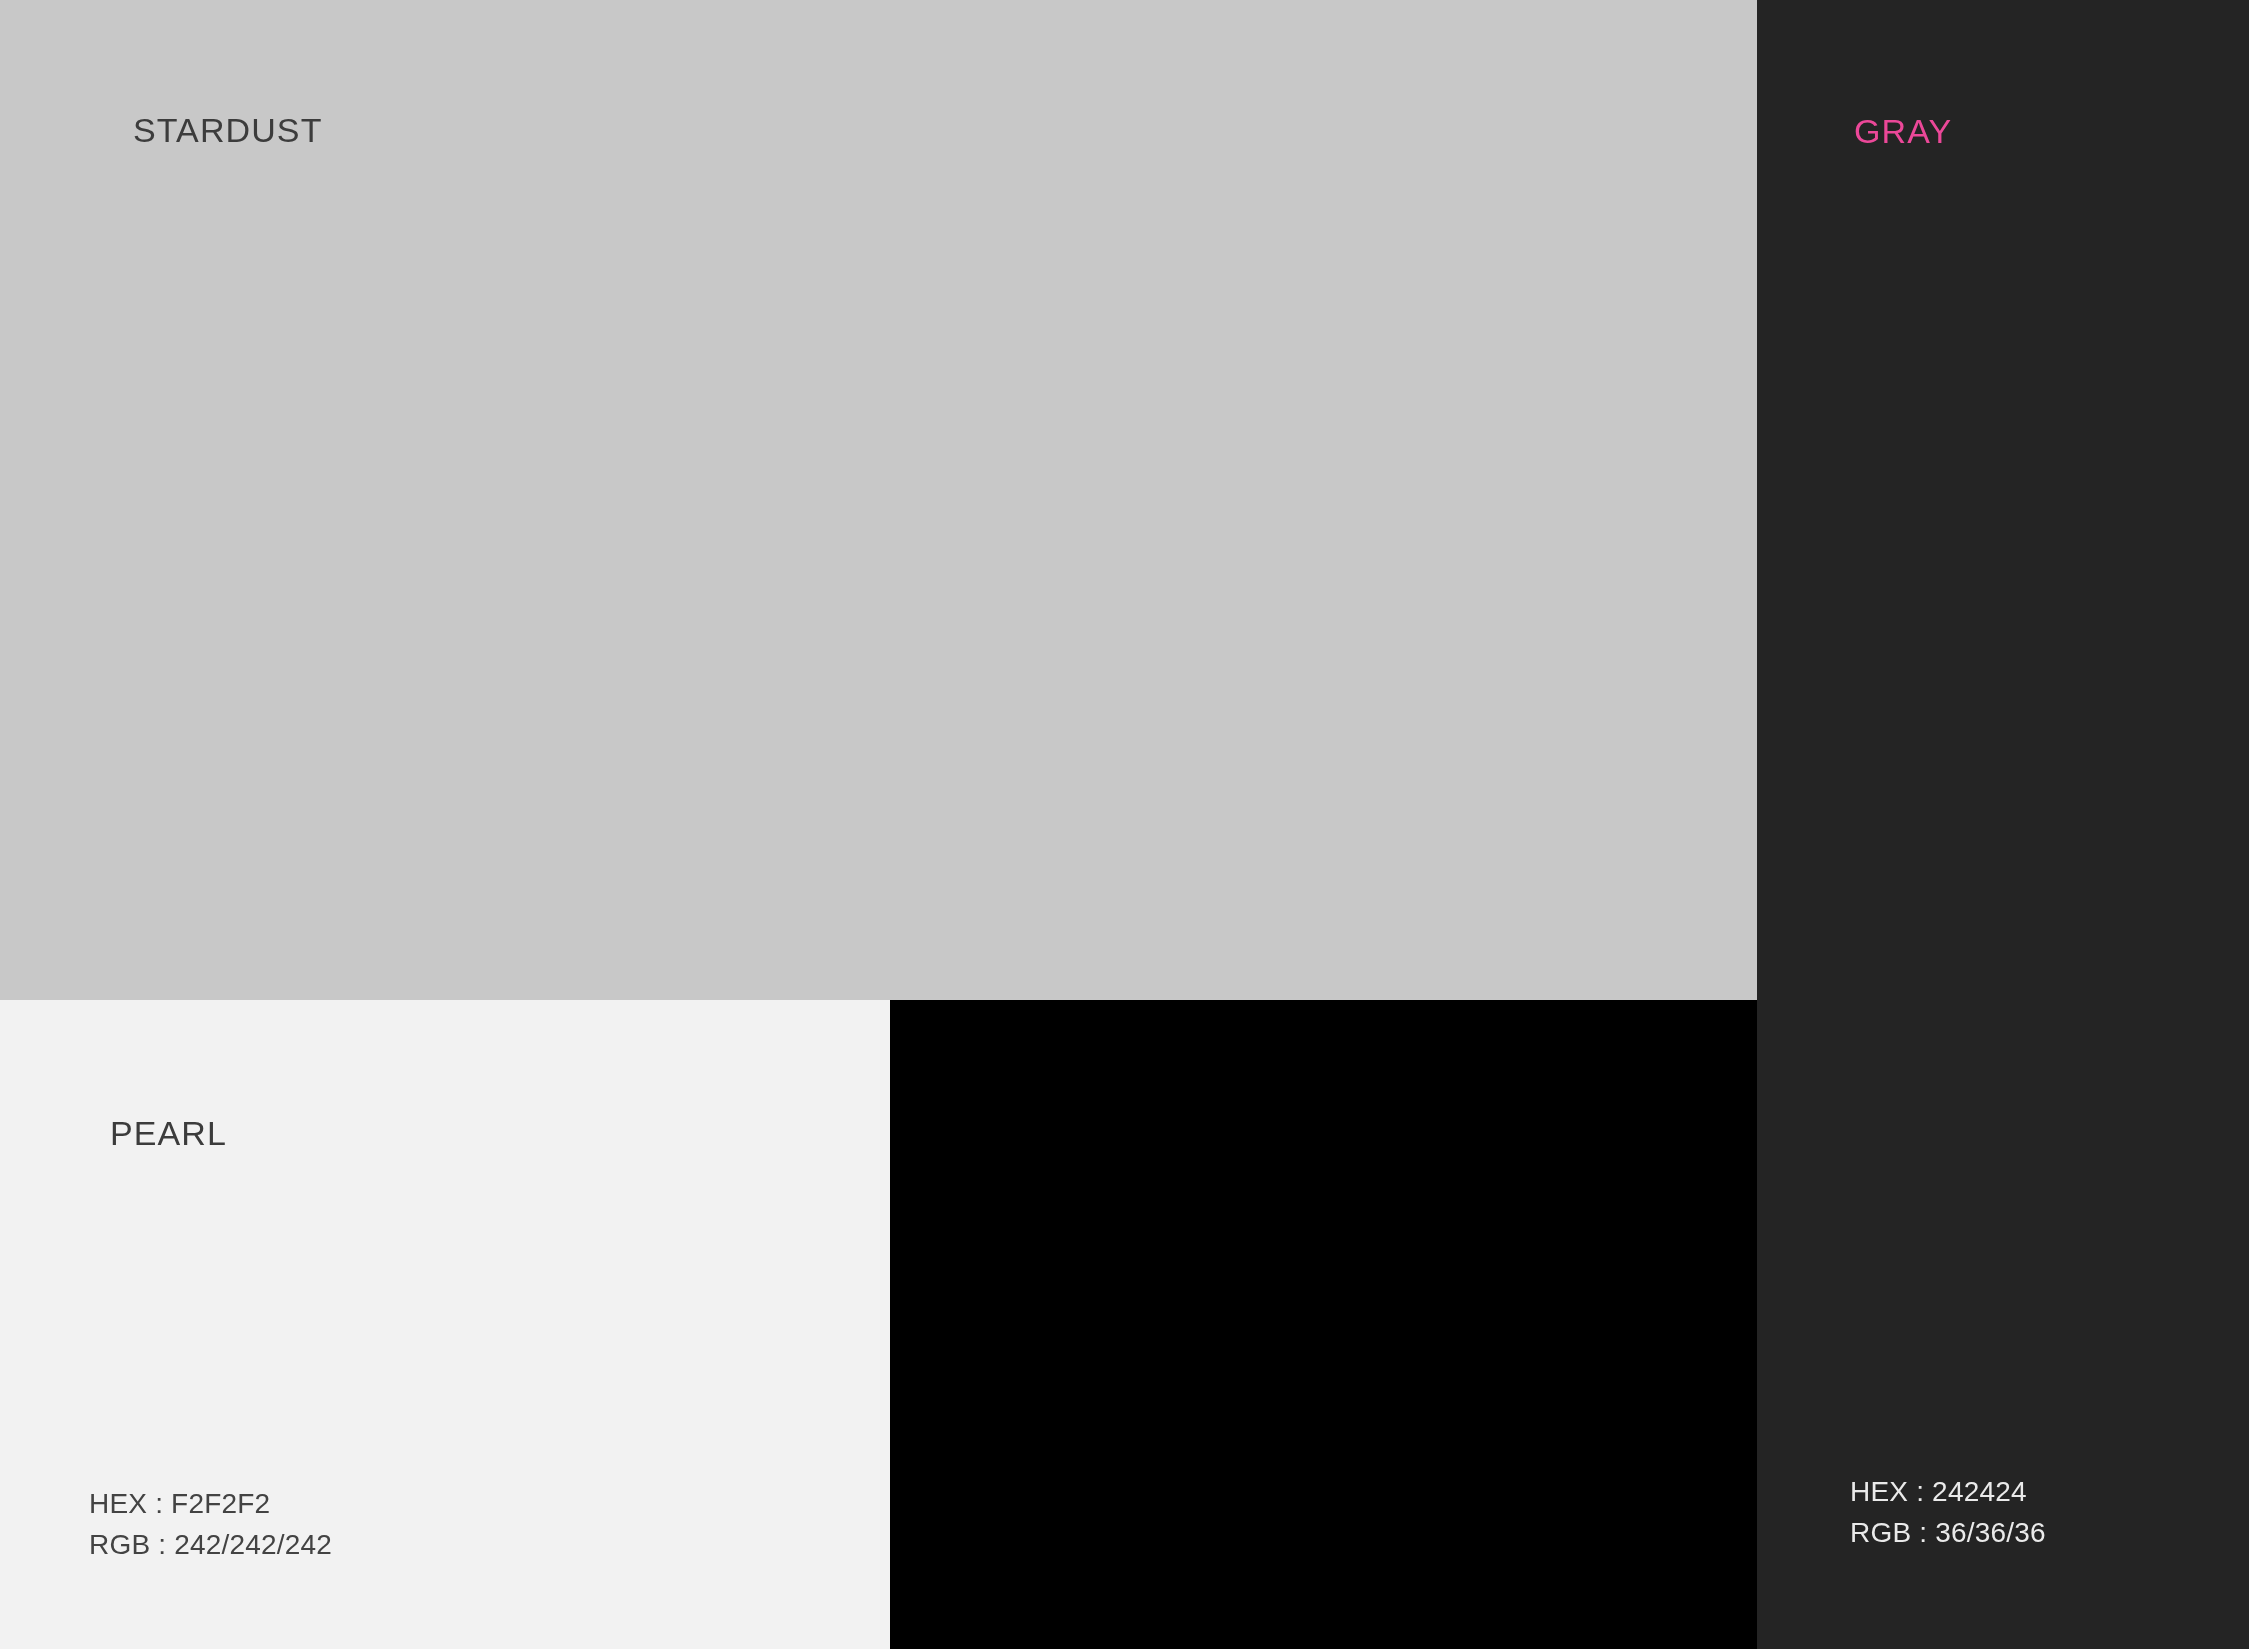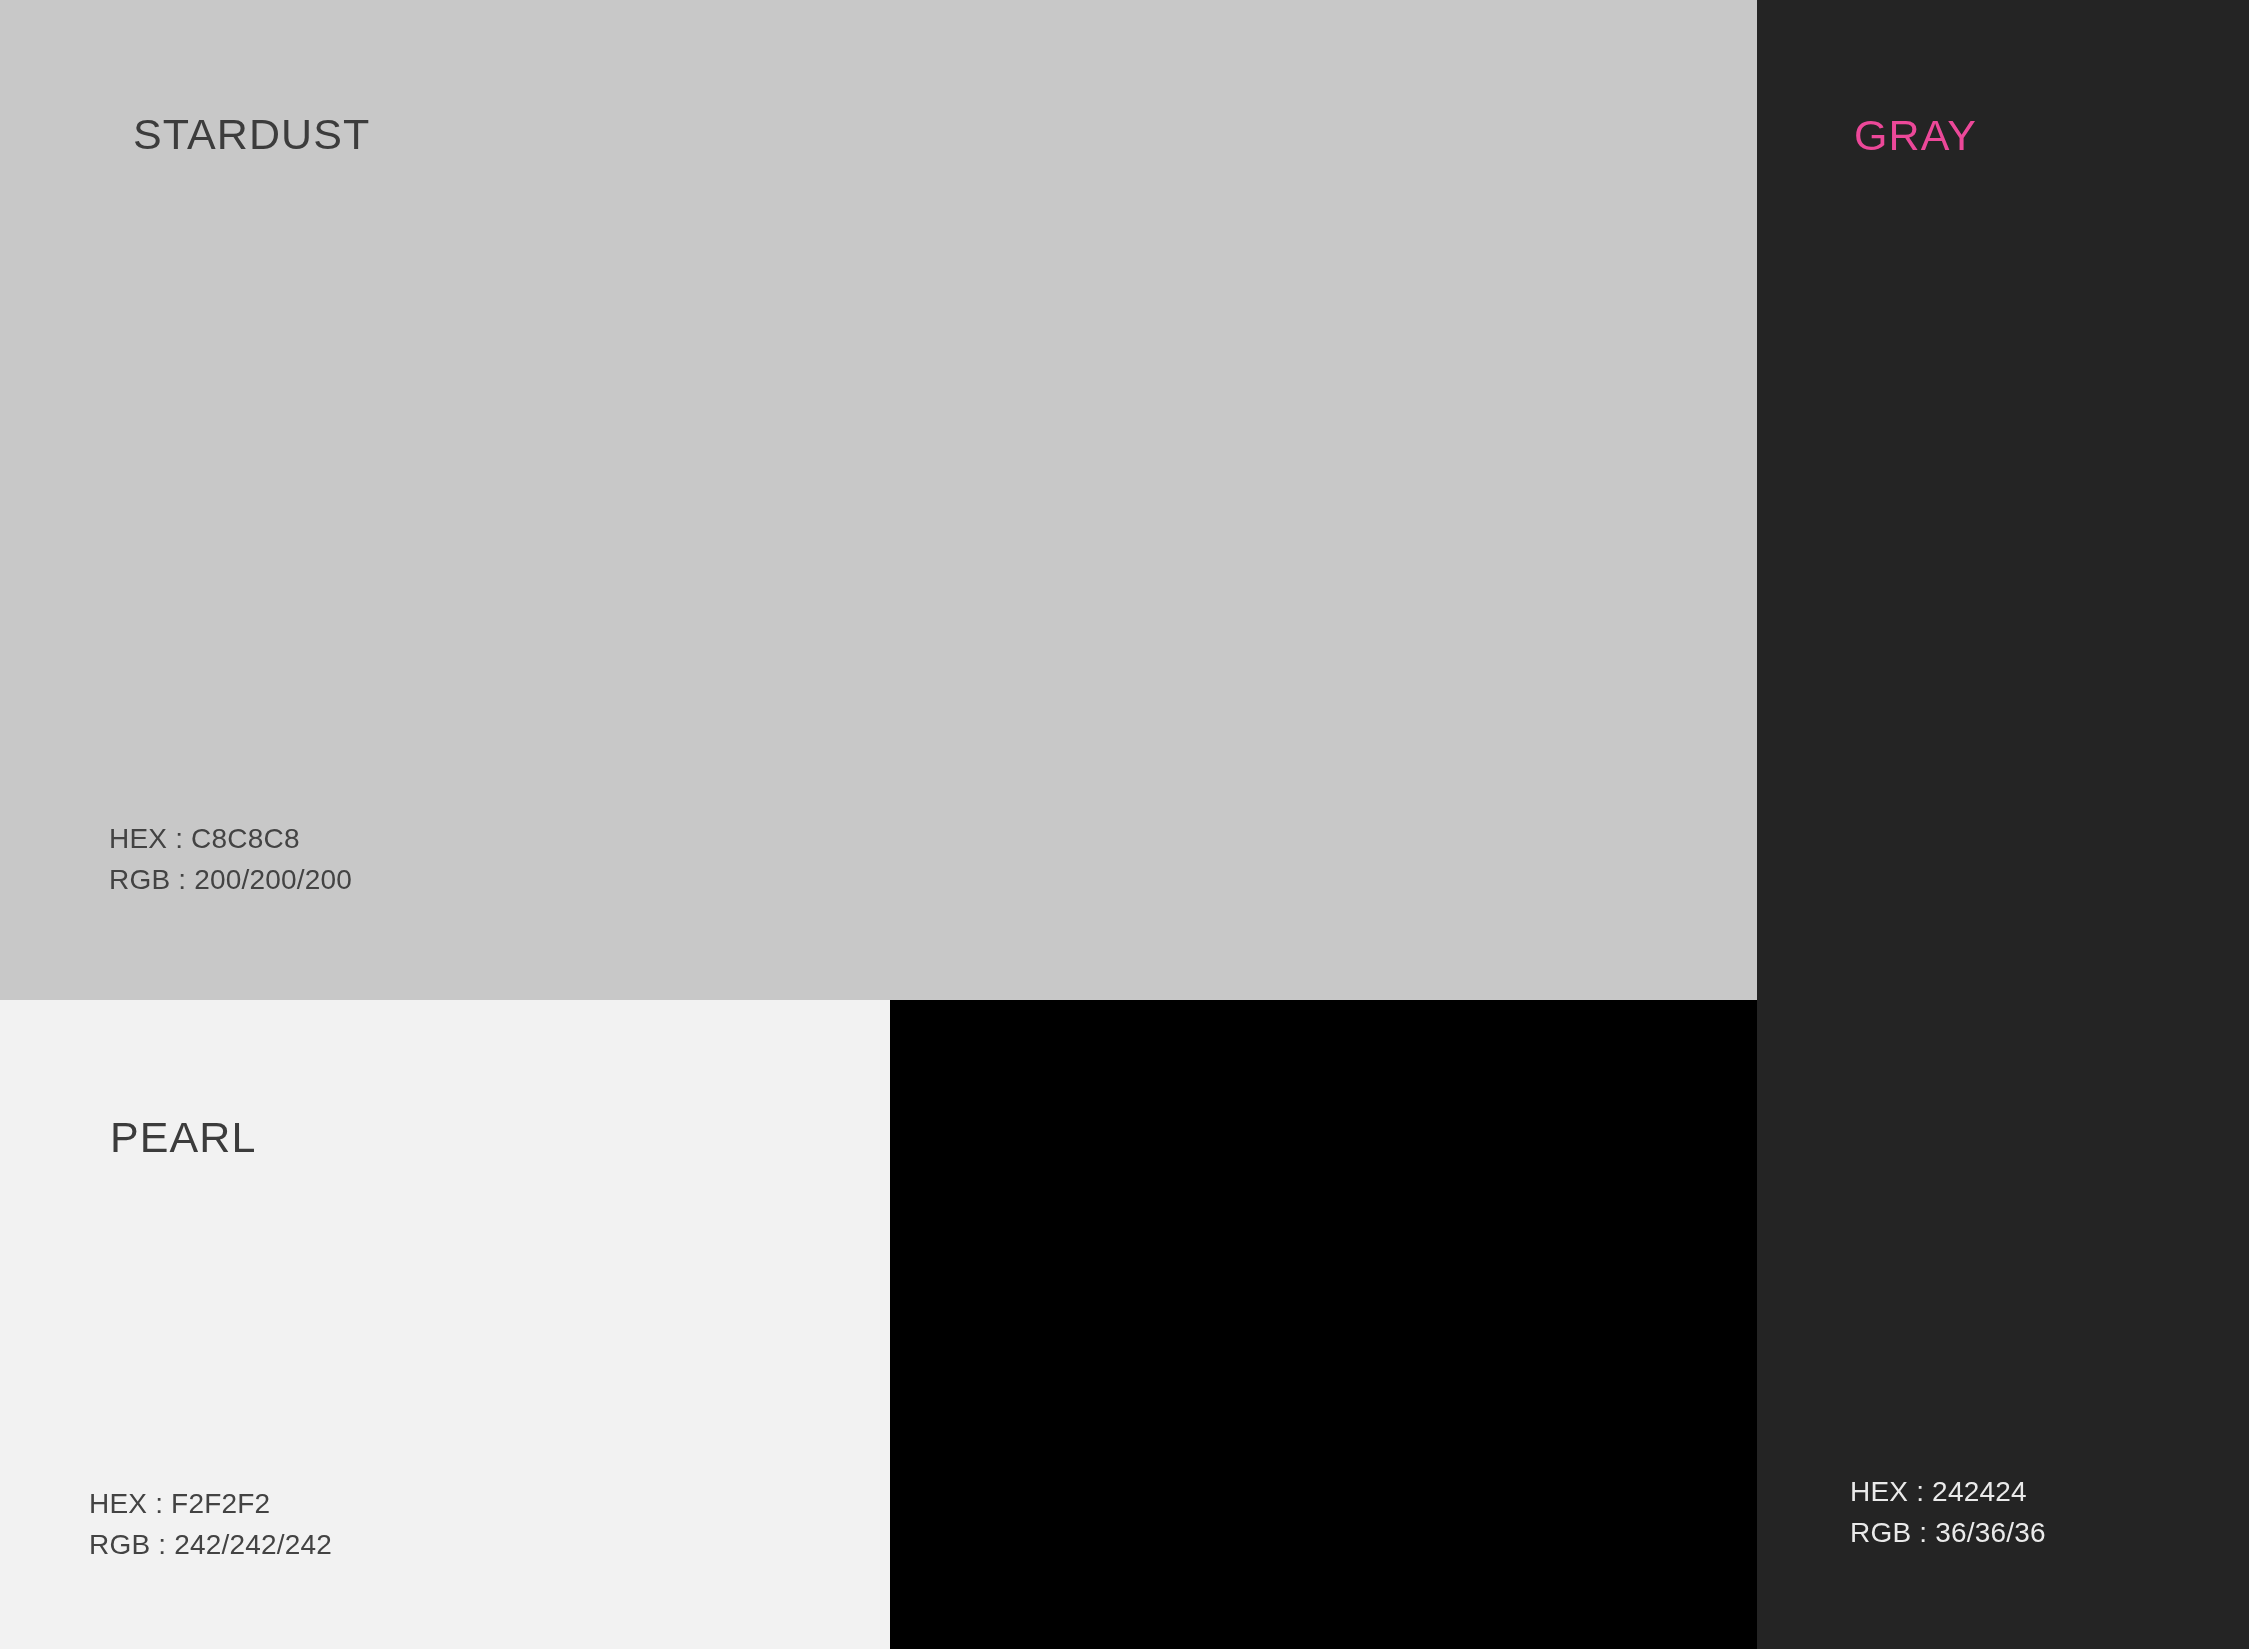--- a/index.html
+++ b/index.html
@@ -21,21 +21,21 @@
   }
 
   .swatch {
     position: absolute;
     box-sizing: border-box;
     overflow: hidden;
   }
 
   .swatch-name {
     position: absolute;
-    font-size: 43px;
+    font-size: 34px;
     font-weight: 400;
     letter-spacing: 1.1px;
     line-height: 1;
     white-space: nowrap;
   }
 
   .swatch-specs {
     position: absolute;
     font-size: 28px;
     font-weight: 400;
@@ -125,24 +125,20 @@
     color: #eaeaea;
   }
 </style>
 </head>
 <body>
 
 <div id="palette-board">
 
   <div class="swatch" id="swatch-stardust">
     <div class="swatch-name">STARDUST</div>
-    <div class="swatch-specs">
-      <span class="spec-line">HEX : C8C8C8</span>
-      <span class="spec-line">RGB : 200/200/200</span>
-    </div>
   </div>
 
   <div class="swatch" id="swatch-pearl">
     <div class="swatch-name">PEARL</div>
     <div class="swatch-specs">
       <span class="spec-line">HEX : F2F2F2</span>
       <span class="spec-line">RGB : 242/242/242</span>
     </div>
   </div>
 

